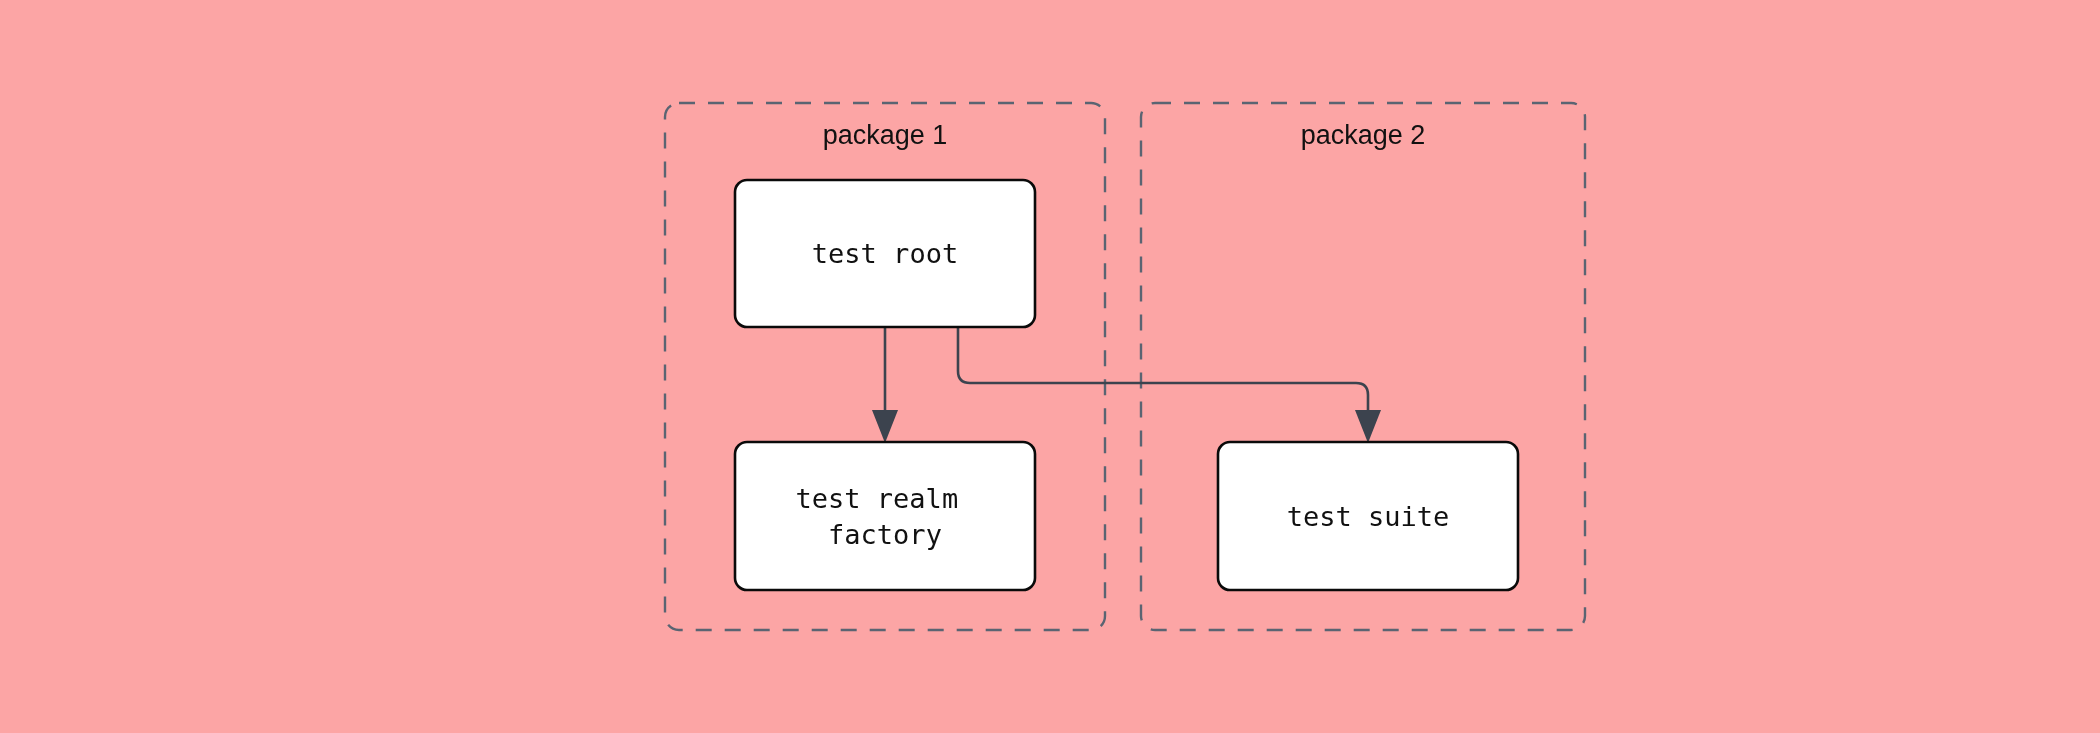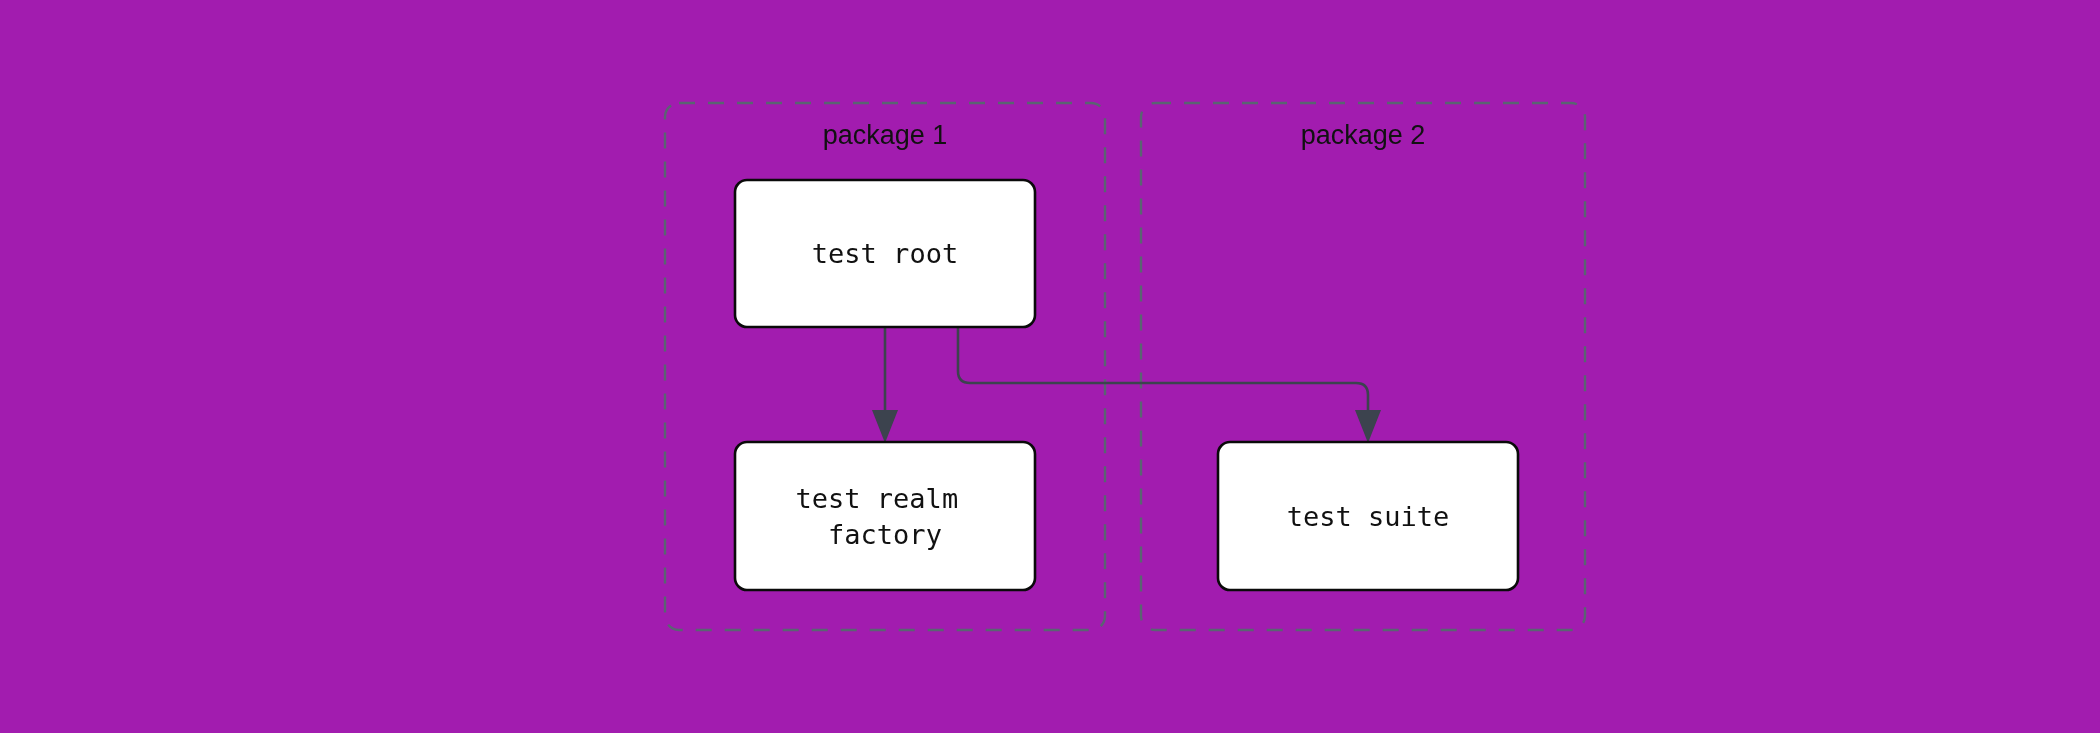--- a/index.html
+++ b/index.html
@@ -8,21 +8,21 @@
     padding: 0;
     background: #ffffff;
   }
   body {
     font-family: "Liberation Sans", sans-serif;
   }
   #canvas {
     position: relative;
     width: 2100px;
     height: 733px;
-    background: #a21caf;
+    background: #fca5a5;
     overflow: hidden;
   }
   #diagram-svg {
     position: absolute;
     left: 0;
     top: 0;
     width: 2100px;
     height: 733px;
   }
   .pkg-rect {

